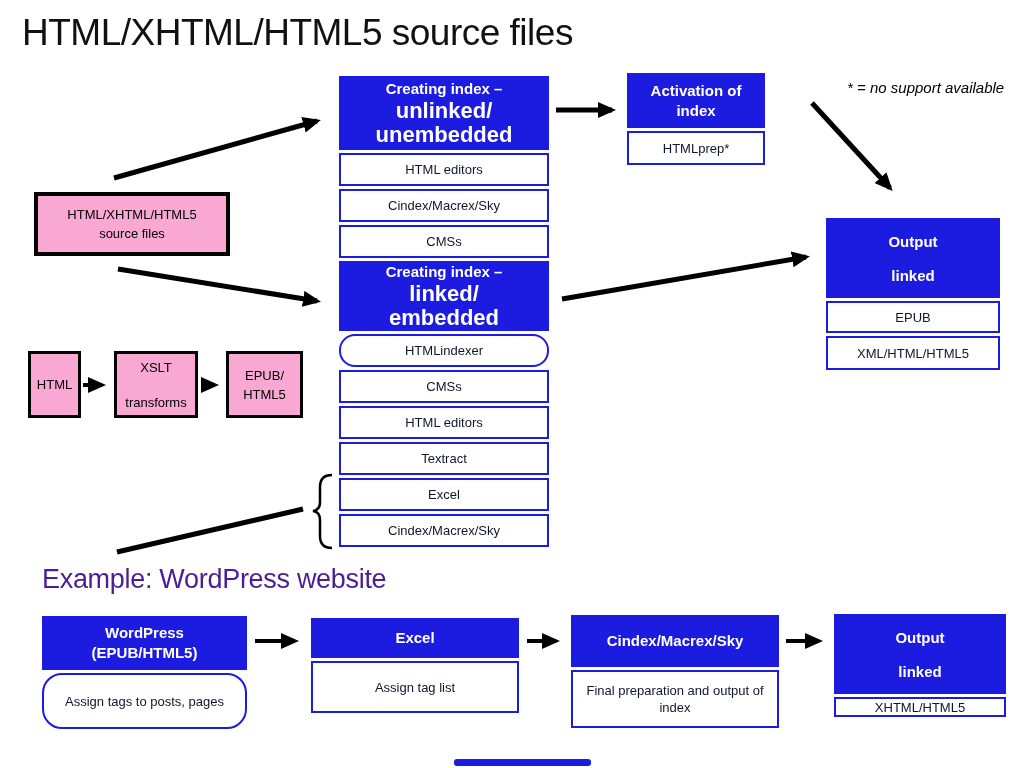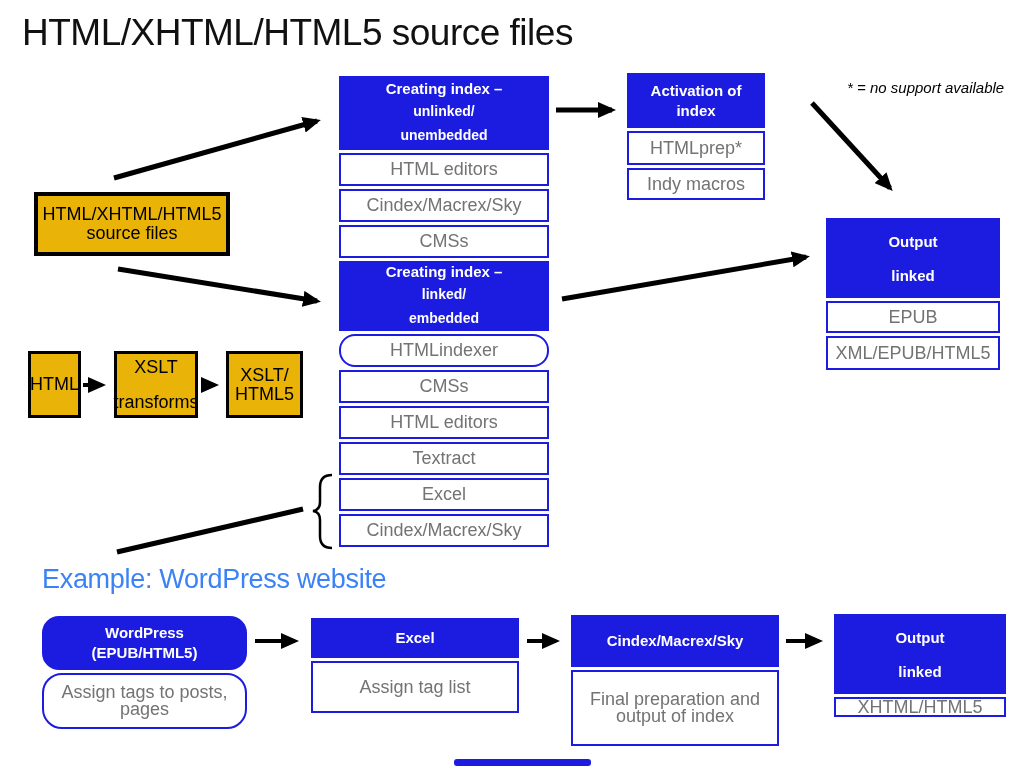--- a/index.html
+++ b/index.html
@@ -9,40 +9,40 @@
     width:1024px; height:768px; background:#fff;
     font-family:"Liberation Sans", sans-serif; color:#000;
     position:relative; overflow:hidden;
   }
   .abs { position:absolute; }
   .slide-title {
     font-size:37px; font-weight:400; letter-spacing:-0.5px; color:#111;
   }
   .note { font-style:italic; font-size:15px; }
   .blackbox {
-    border:3px solid #000; background:#eab308; display:flex; flex-direction:column;
+    border:3px solid #000; background:#f9a8d4; display:flex; flex-direction:column;
     align-items:center; justify-content:center; text-align:center;
-    font-size:18px; line-height:19px;
+    font-size:13px; line-height:19px;
   }
   .blackbox.thick { border-width:4px; }
   .listbox { display:block; }
   .hdr {
     background:var(--blue); border:2px solid var(--blue); color:#fff;
     font-weight:bold; text-align:center; display:flex; flex-direction:column;
     align-items:center; justify-content:center; width:100%;
   }
   .hdr .h-sm { font-size:15px; line-height:20px; }
-  .hdr .h-lg { font-size:14px; line-height:24px; }
+  .hdr .h-lg { font-size:22px; line-height:24px; }
   .cell {
     background:#fff; border:2px solid var(--blue); width:100%;
     display:flex; align-items:center; justify-content:center;
-    font-size:18px; margin-top:3px; color:#737373; text-align:center; line-height:17px;
+    font-size:13px; margin-top:3px; color:#0f172a; text-align:center; line-height:17px;
   }
   .overlay { position:absolute; left:0; top:0; pointer-events:none; }
-  .heading2 { font-size:27px; font-weight:400; letter-spacing:-0.3px; color:#3b82f6; }
+  .heading2 { font-size:27px; font-weight:400; letter-spacing:-0.3px; color:#4c1d95; }
   .bluebar { background:var(--blue); border-radius:3px; }
 </style>
 </head>
 <body>
 
 <div class="abs" style="left:14px;top:0;width:1024px;height:768px;">
 
   <div class="abs slide-title" style="left:8px;top:12px;">HTML/XHTML/HTML5 source files</div>
 
   <div class="abs note" style="left:833px;top:79px;">* = no support available</div>
@@ -61,21 +61,20 @@
     <div class="cell" style="height:33px;">HTML editors</div>
     <div class="cell" style="height:33px;">Cindex/Macrex/Sky</div>
     <div class="cell" style="height:33px;">CMSs</div>
   </div>
 
   <div class="abs listbox" style="left:613px;top:73px;width:138px;">
     <div class="hdr" style="height:55px;">
       <span class="h-sm">Activation of index</span>
     </div>
     <div class="cell" style="height:34px;">HTMLprep*</div>
-    <div class="cell" style="height:32px;">Indy macros</div>
   </div>
 
   <div class="abs listbox" style="left:325px;top:261px;width:210px;">
     <div class="hdr" style="height:70px;">
       <span class="h-sm">Creating index –</span>
       <span class="h-lg">linked/</span>
       <span class="h-lg">embedded</span>
     </div>
     <div class="cell" style="height:33px;border-radius:16px;">HTMLindexer</div>
     <div class="cell" style="height:33px;">CMSs</div>
@@ -84,57 +83,57 @@
     <div class="cell" style="height:33px;">Excel</div>
     <div class="cell" style="height:33px;">Cindex/Macrex/Sky</div>
   </div>
 
   <div class="abs listbox" style="left:812px;top:218px;width:174px;">
     <div class="hdr" style="height:80px;justify-content:space-between;padding:12px 0 10px 0;">
       <span class="h-sm">Output</span>
       <span class="h-sm">linked</span>
     </div>
     <div class="cell" style="height:32px;">EPUB</div>
-    <div class="cell" style="height:34px;">XML/EPUB/HTML5</div>
+    <div class="cell" style="height:34px;">XML/HTML/HTML5</div>
   </div>
 
   <div class="abs blackbox" style="left:14px;top:351px;width:53px;height:67px;">
     <span>HTML</span>
   </div>
   <div class="abs blackbox" style="left:100px;top:351px;width:84px;height:67px;gap:16px;">
     <span>XSLT</span>
     <span>transforms</span>
   </div>
   <div class="abs blackbox" style="left:212px;top:351px;width:77px;height:67px;">
-    <span>XSLT/</span>
+    <span>EPUB/</span>
     <span>HTML5</span>
   </div>
 
   <div class="abs heading2" style="left:28px;top:564px;">Example: WordPress website</div>
 
   <div class="abs listbox" style="left:28px;top:616px;width:205px;">
-    <div class="hdr" style="height:54px;border-radius:17px;">
+    <div class="hdr" style="height:54px;">
       <span class="h-sm">WordPress</span>
       <span class="h-sm">(EPUB/HTML5)</span>
     </div>
     <div class="cell" style="height:56px;border-radius:20px;">Assign tags to posts, pages</div>
   </div>
 
   <div class="abs listbox" style="left:297px;top:618px;width:208px;">
     <div class="hdr" style="height:40px;">
       <span class="h-sm">Excel</span>
     </div>
     <div class="cell" style="height:52px;">Assign tag list</div>
   </div>
 
   <div class="abs listbox" style="left:557px;top:615px;width:208px;">
     <div class="hdr" style="height:52px;">
       <span class="h-sm">Cindex/Macrex/Sky</span>
     </div>
-    <div class="cell" style="height:76px;padding:0 8px;">Final preparation and output of index</div>
+    <div class="cell" style="height:58px;padding:0 8px;">Final preparation and output of index</div>
   </div>
 
   <div class="abs listbox" style="left:820px;top:614px;width:172px;">
     <div class="hdr" style="height:80px;justify-content:space-between;padding:12px 0 10px 0;">
       <span class="h-sm">Output</span>
       <span class="h-sm">linked</span>
     </div>
     <div class="cell" style="height:20px;">XHTML/HTML5</div>
   </div>
 

